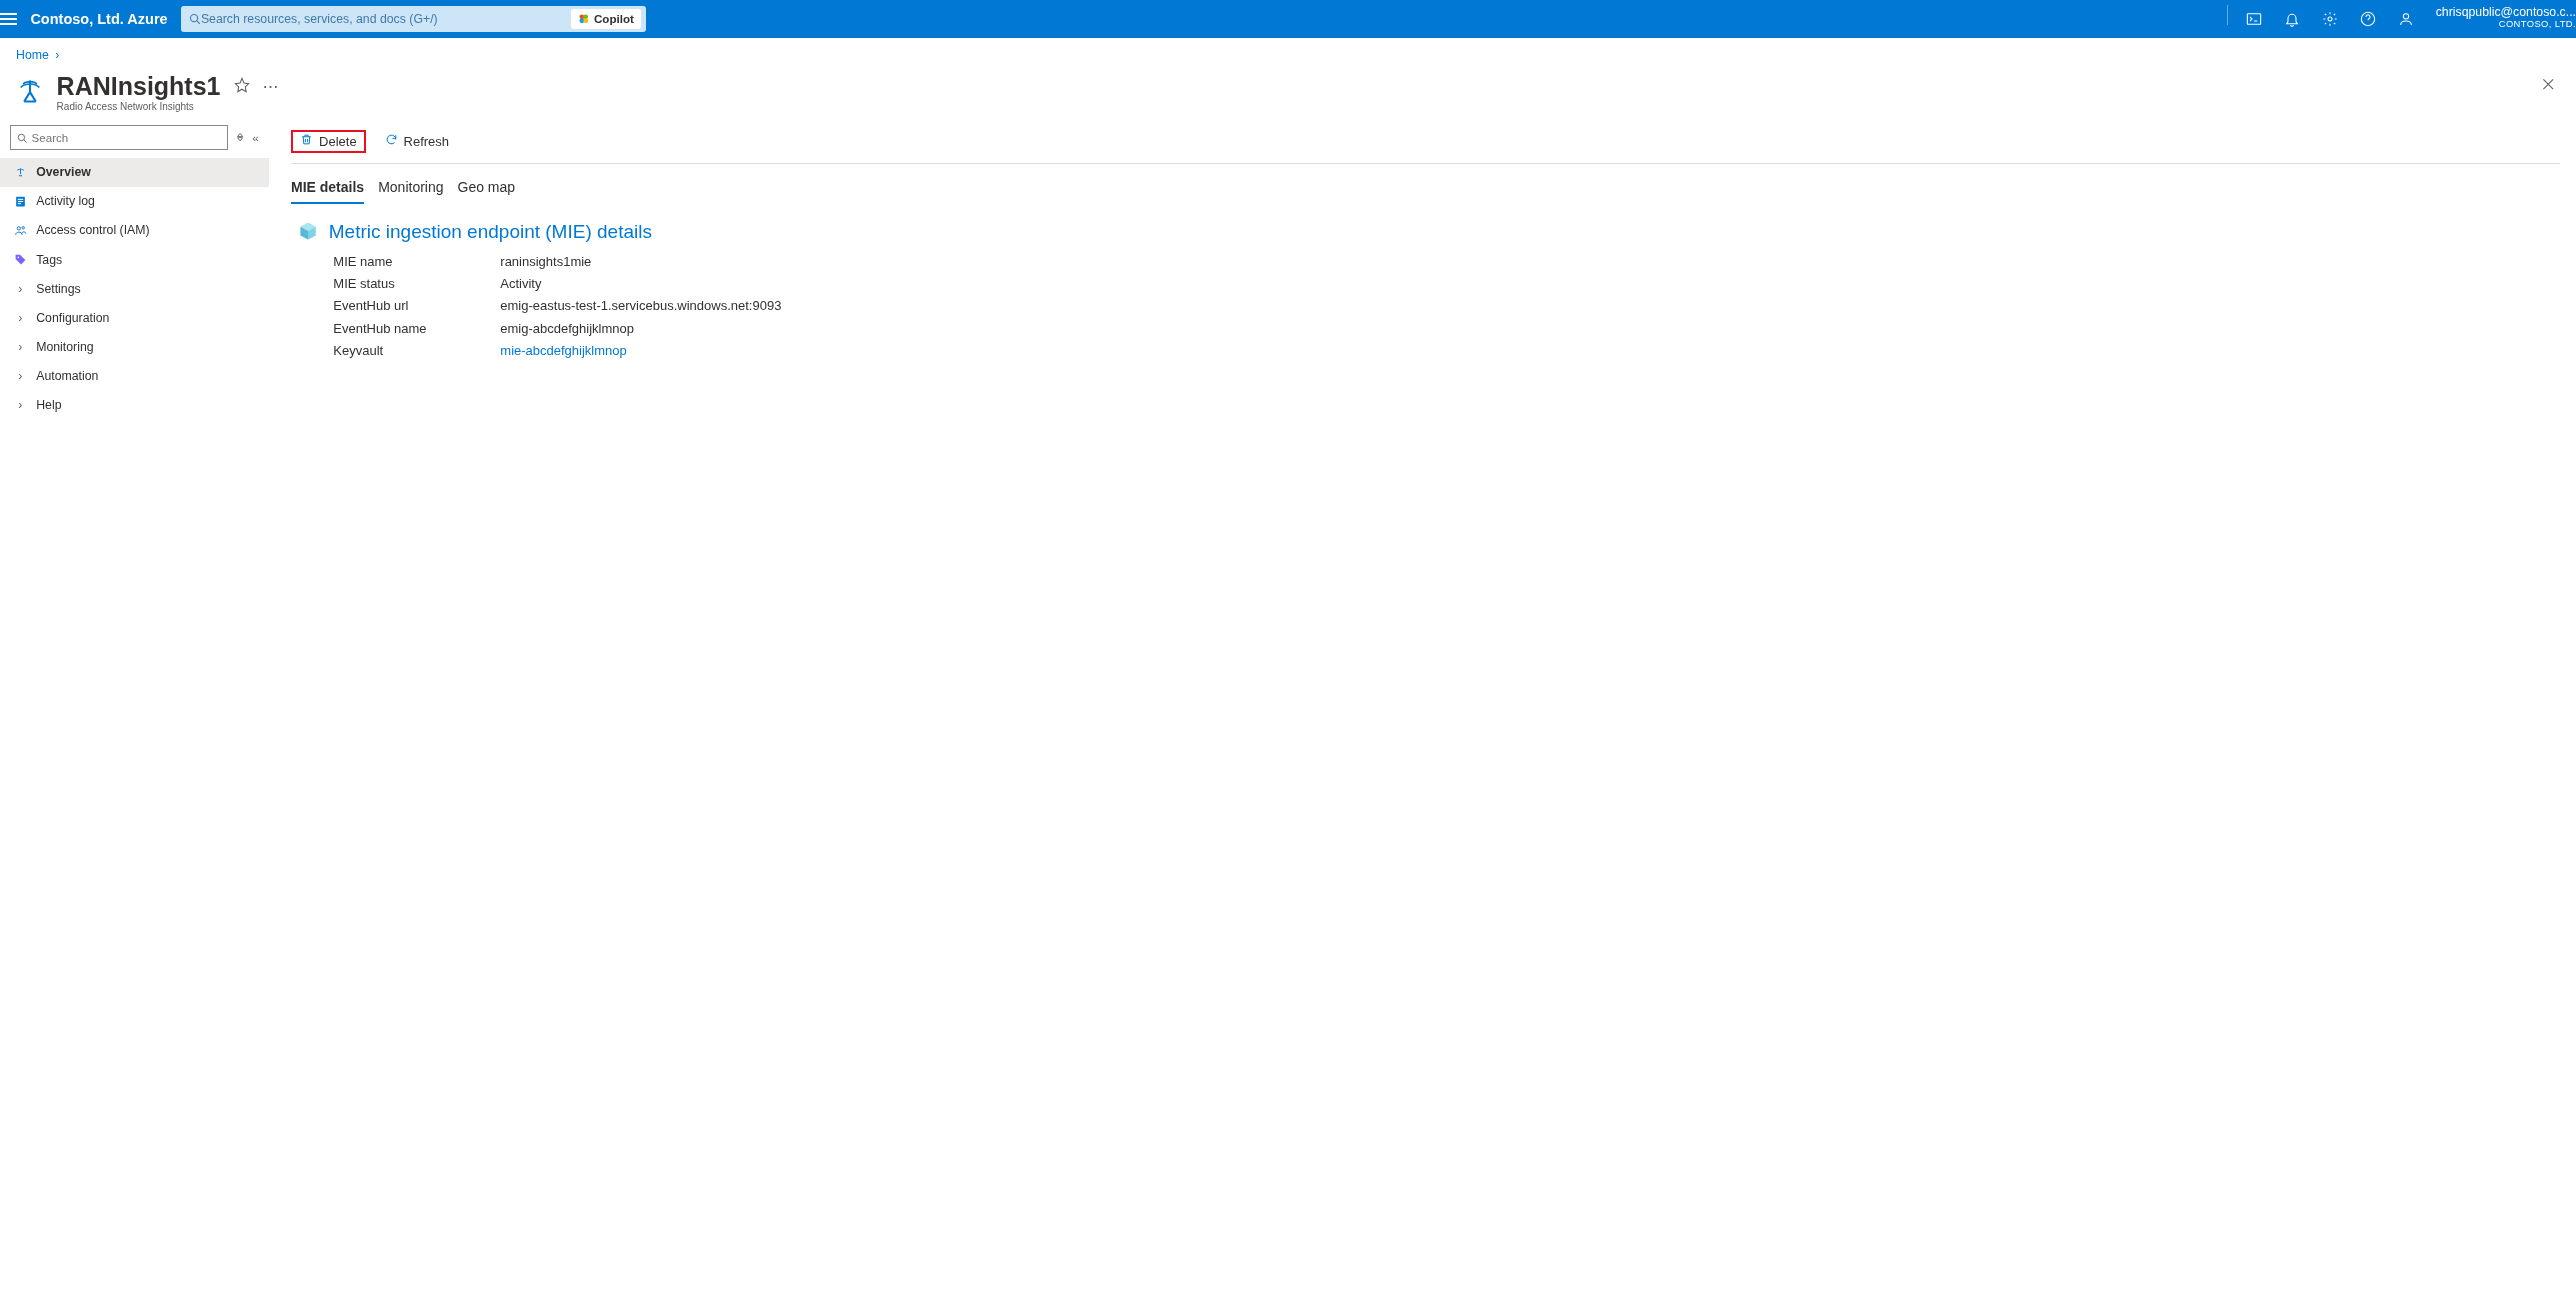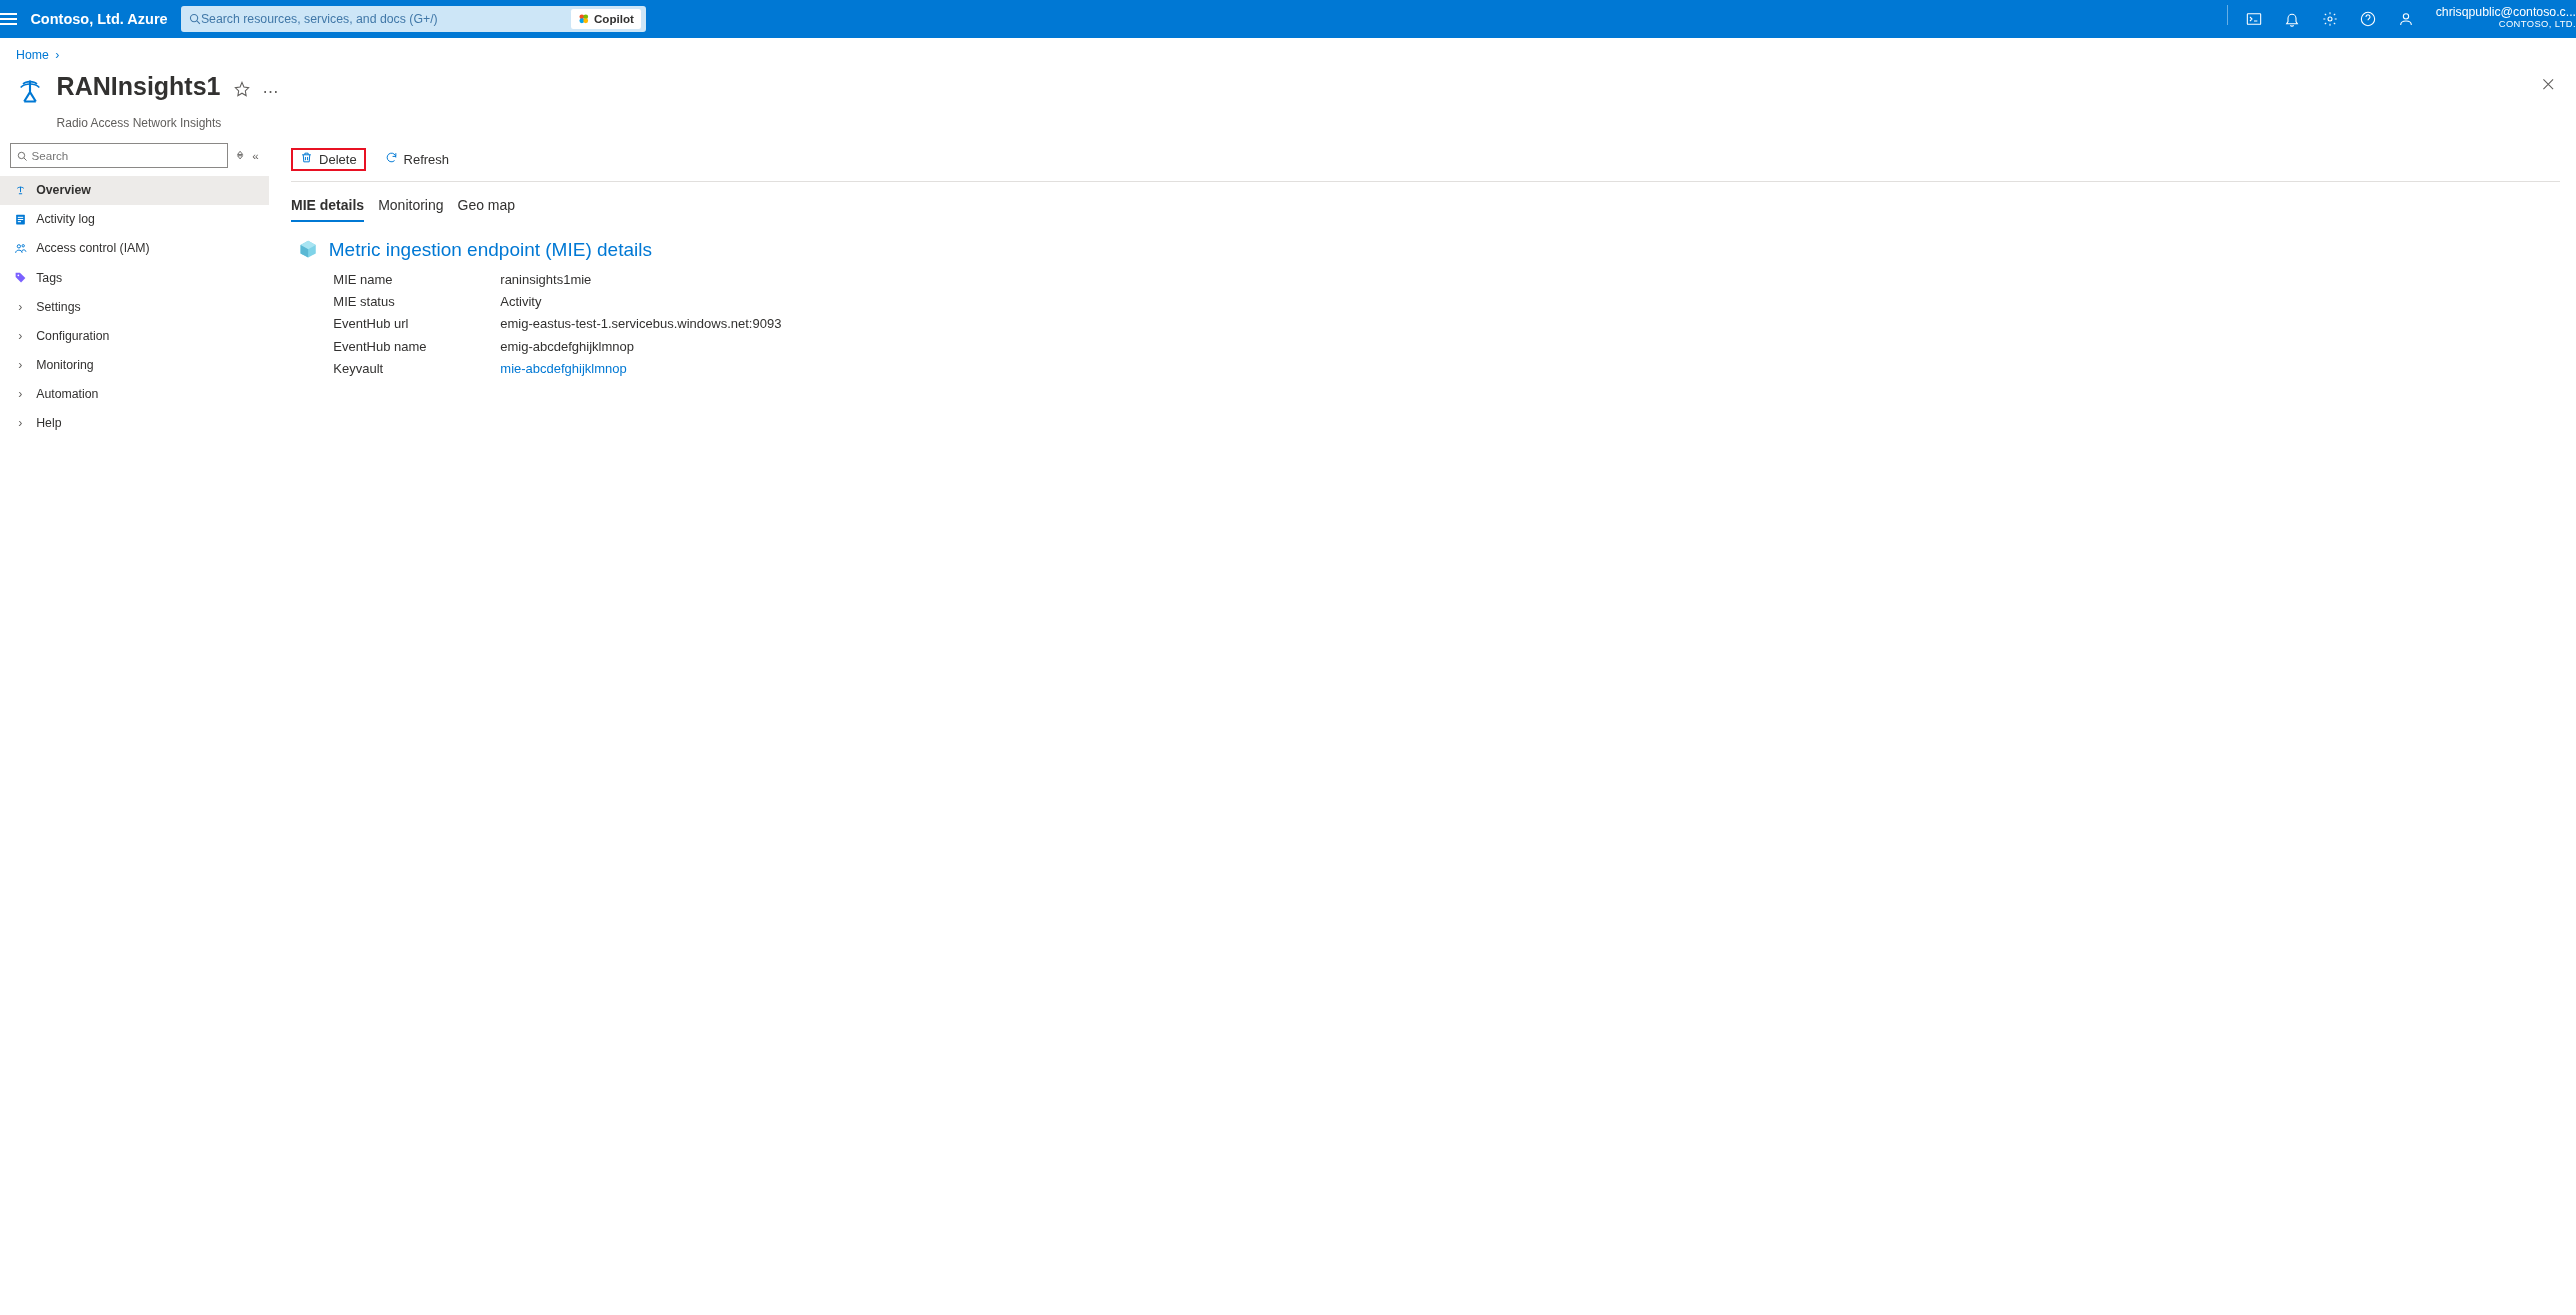--- a/index.html
+++ b/index.html
@@ -60,23 +60,23 @@
 
   
   .breadcrumb { padding: 10.2px 16px 5.8px; font-size:12.3px; }
   .breadcrumb a { color:#0078d4; text-decoration:none; }
   .breadcrumb .chev { color:#0078d4; margin-left:2.9px; }
 
   
   .res-header { display:flex; align-items:flex-start; padding: 4.4px 16px 13px; gap:11.6px; }
   .res-icon { width:29px; height:29px; color:#0078d4; margin-top:4.4px;}
   .res-title-block { flex:1; }
-  .res-title-line { display:flex; align-items:flex-end; gap:13px; }
+  .res-title-line { display:flex; align-items:center; gap:13px; }
   .res-title { font-size:25px; font-weight:600; }
-  .res-sub { font-size:12px; color:#605e5c; margin-top:15px; }
+  .res-sub { font-size:10px; color:#605e5c; margin-top:0; }
   .star-btn, .more-btn { color:#605e5c; cursor:pointer; font-size:16px; }
   .close-x { margin-left:auto; color:#605e5c; cursor:pointer; padding:4.4px; }
 
   
   .body { display:flex; }
   .sidebar { width:269px; flex:0 0 269px; }
   .side-search-row { display:flex; align-items:center; gap:7.3px; padding: 0 10.2px 7.3px; }
   .side-search {
     flex:1; height:25px; border:0.7px solid #8a8886; display:flex; align-items:center; gap:4.4px; padding:0 5.8px;
     font-size:11.6px; color:#605e5c;

